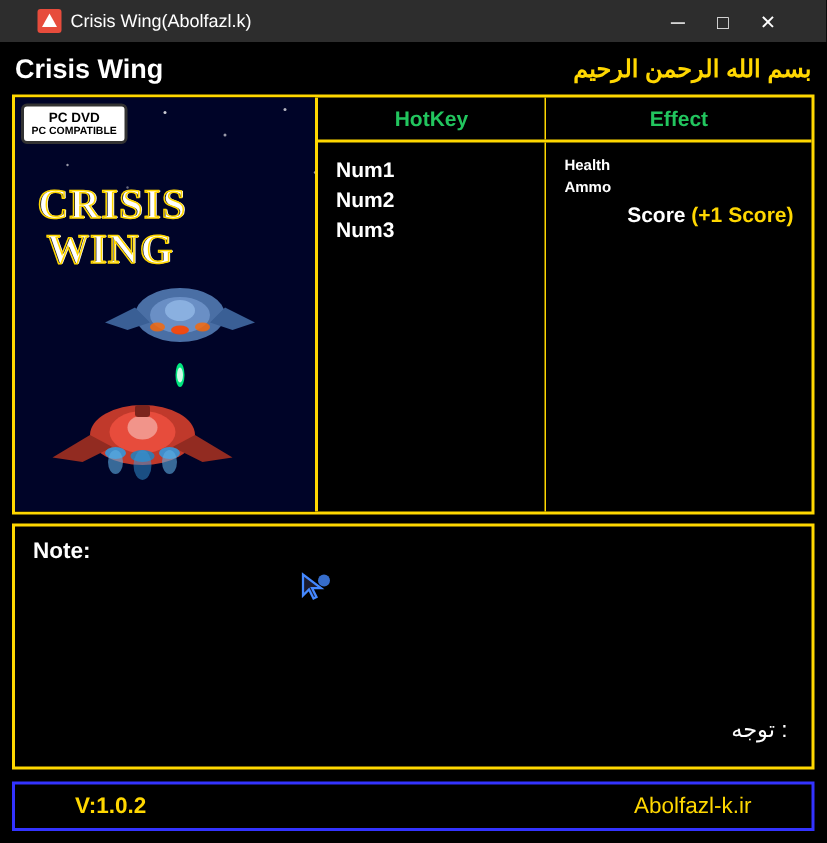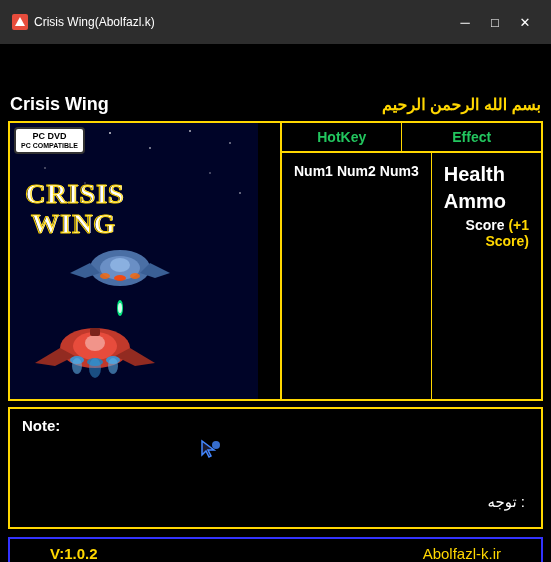--- a/index.html
+++ b/index.html
@@ -7,24 +7,24 @@
       width: 551px;
       height: 562px;
       background: #000;
       font-family: 'Segoe UI', Tahoma, Arial, sans-serif;
       overflow: hidden;
     }
 
     
     .title-bar {
       background: #2d2d2d;
-      height: 44px;
+      height: 28px;
       display: flex;
       align-items: center;
-      padding: 0 12px;
+      padding: 0 25px;
       color: #fff;
       font-size: 12px;
       user-select: none;
     }
     .title-bar-icon {
       width: 16px;
       height: 16px;
       margin-right: 6px;
       background: #e74c3c;
       border-radius: 2px;
@@ -64,23 +64,21 @@
       padding: 8px;
       display: flex;
       flex-direction: column;
       gap: 6px;
     }
 
     
     .header-row {
       display: flex;
       justify-content: space-between;
-      align-items: center;
       padding: 0 2px;
-      margin-top: 42px;
     }
     .app-title {
       color: #fff;
       font-size: 18px;
       font-weight: bold;
     }
     .arabic-text {
       color: #ffd700;
       font-size: 16px;
       font-weight: bold;
@@ -90,21 +88,21 @@
     
     .main-panel {
       border: 2px solid #ffd700;
       display: flex;
       flex-direction: row;
       height: 280px;
     }
 
     
     .game-image-section {
-      width: 272px;
+      width: 202px;
       border-right: 2px solid #ffd700;
       position: relative;
       overflow: hidden;
       background: #000;
       flex-shrink: 0;
     }
     .pc-dvd-badge {
       position: absolute;
       top: 4px;
       left: 4px;
@@ -147,38 +145,38 @@
     }
     .hotkey-body {
       display: flex;
       flex: 1;
     }
     .hotkey-keys-col {
       flex: 1;
       border-right: 1px solid #ffd700;
       padding: 10px 12px;
       display: flex;
-      flex-direction: row;
+      flex-direction: column;
       gap: 4px;
     }
     .hotkey-effects-col {
       flex: 1.2;
       padding: 10px 12px;
       display: flex;
       flex-direction: column;
       gap: 4px;
     }
     .hotkey-key {
       color: #fff;
       font-size: 14px;
       font-weight: bold;
     }
     .hotkey-effect {
       color: #fff;
-      font-size: 20px;
+      font-size: 10px;
       font-weight: bold;
     }
     .score-effect {
       color: #fff;
       font-size: 14px;
       font-weight: bold;
       text-align: right;
     }
     .score-plus {
       color: #ffd700;

